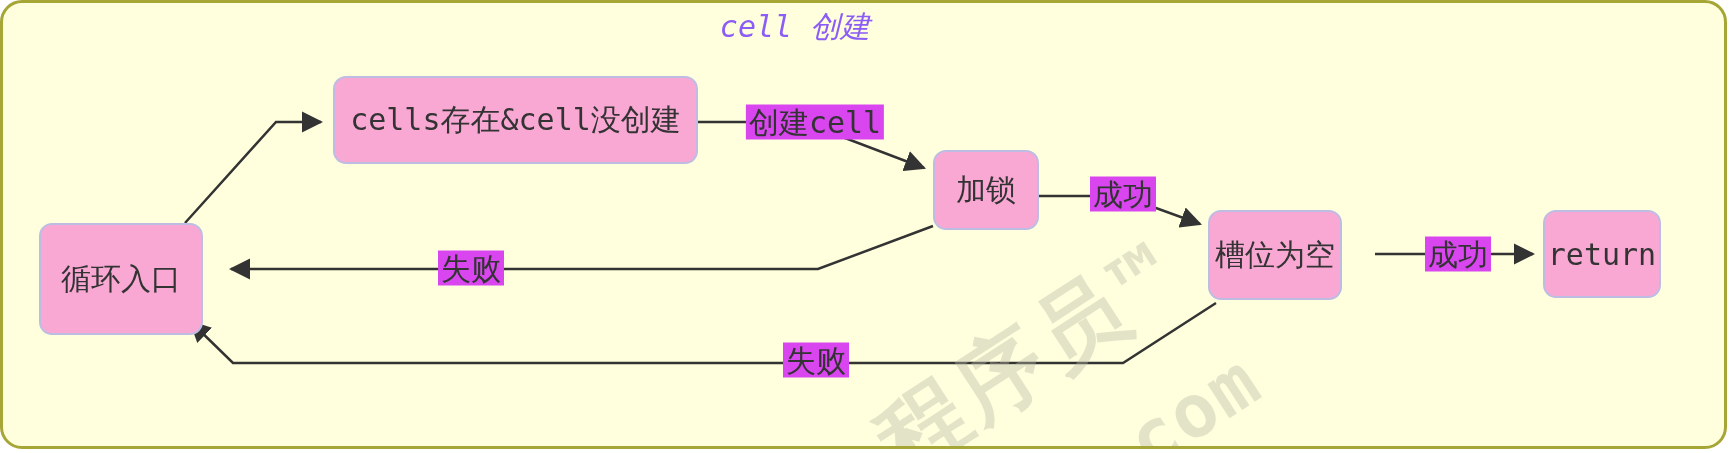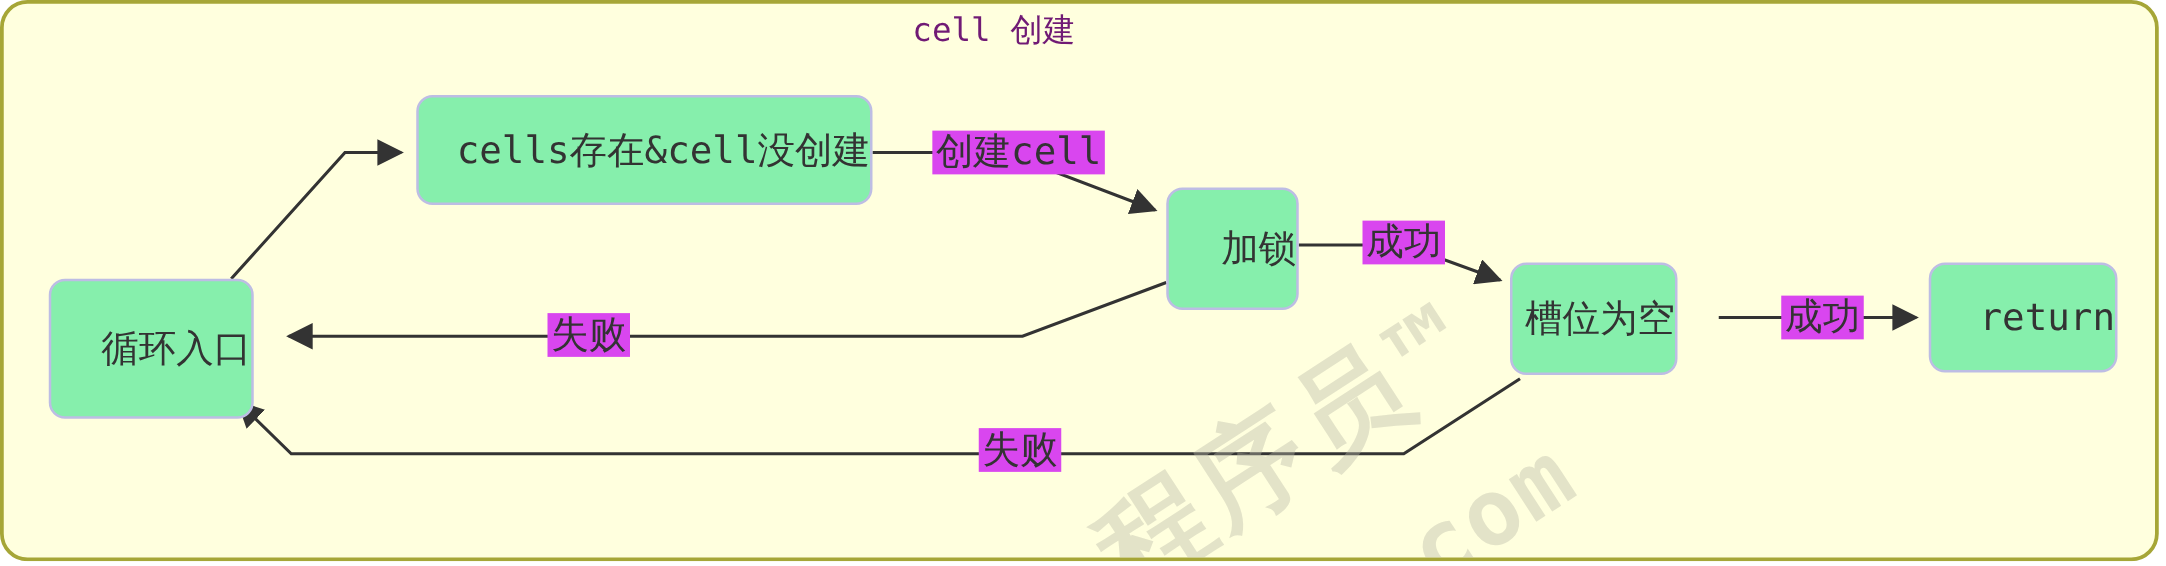--- a/index.html
+++ b/index.html
@@ -17,46 +17,47 @@
     border: 3px solid #A6A637;
     border-radius: 22px;
     overflow: hidden;
     box-sizing: border-box;
   }
   .diagram-title {
     position: absolute;
     left: 792px;
     top: 4px;
     transform: translateX(-50%);
-    font-size: 26px;
-    color: #701a75;
+    font-size: 30px;
+    color: #8b5cf6;
     white-space: nowrap;
     font-weight: 400;
+    font-style: italic;
   }
   svg.edges {
     position: absolute;
     left: 0; top: 0;
     width: 1733px;
     height: 453px;
   }
   svg.edges path.edge {
     fill: none;
     stroke: #333333;
     stroke-width: 2.5px;
   }
   .node {
     position: absolute;
-    background: #86efac;
+    background: #f9a8d4;
     border: 2px solid #BDBDE4;
     border-radius: 13px;
     color: #333333;
     font-size: 30px;
     display: flex;
     align-items: center;
-    justify-content: flex-end;
+    justify-content: center;
     box-sizing: border-box;
     white-space: nowrap;
   }
   .edge-label {
     position: absolute;
     transform: translate(-50%, -50%);
     background: #d946ef;
     color: #333333;
     font-size: 30px;
     line-height: 1.1;
@@ -97,29 +98,29 @@
   </svg>
 
   <div class="node" style="left:330px; top:73px; width:365px; height:88px;">
     <span>cells存在&amp;cell没创建</span>
   </div>
 
   <div class="node" style="left:36px; top:220px; width:164px; height:112px;">
     <span>循环入口</span>
   </div>
 
-  <div class="node" style="left:930px; top:147px; width:106px; height:98px;">
+  <div class="node" style="left:930px; top:147px; width:106px; height:80px;">
     <span>加锁</span>
   </div>
 
   <div class="node" style="left:1205px; top:207px; width:134px; height:90px;">
     <span>槽位为空</span>
   </div>
 
-  <div class="node" style="left:1540px; top:207px; width:151px; height:88px;">
+  <div class="node" style="left:1540px; top:207px; width:118px; height:88px;">
     <span>return</span>
   </div>
 
   <div class="edge-label" style="left:812px; top:119px;">创建cell</div>
 
   <div class="edge-label" style="left:1120px; top:191px;">成功</div>
 
   <div class="edge-label" style="left:1455px; top:251px;">成功</div>
 
   <div class="edge-label" style="left:468px; top:265px;">失败</div>

